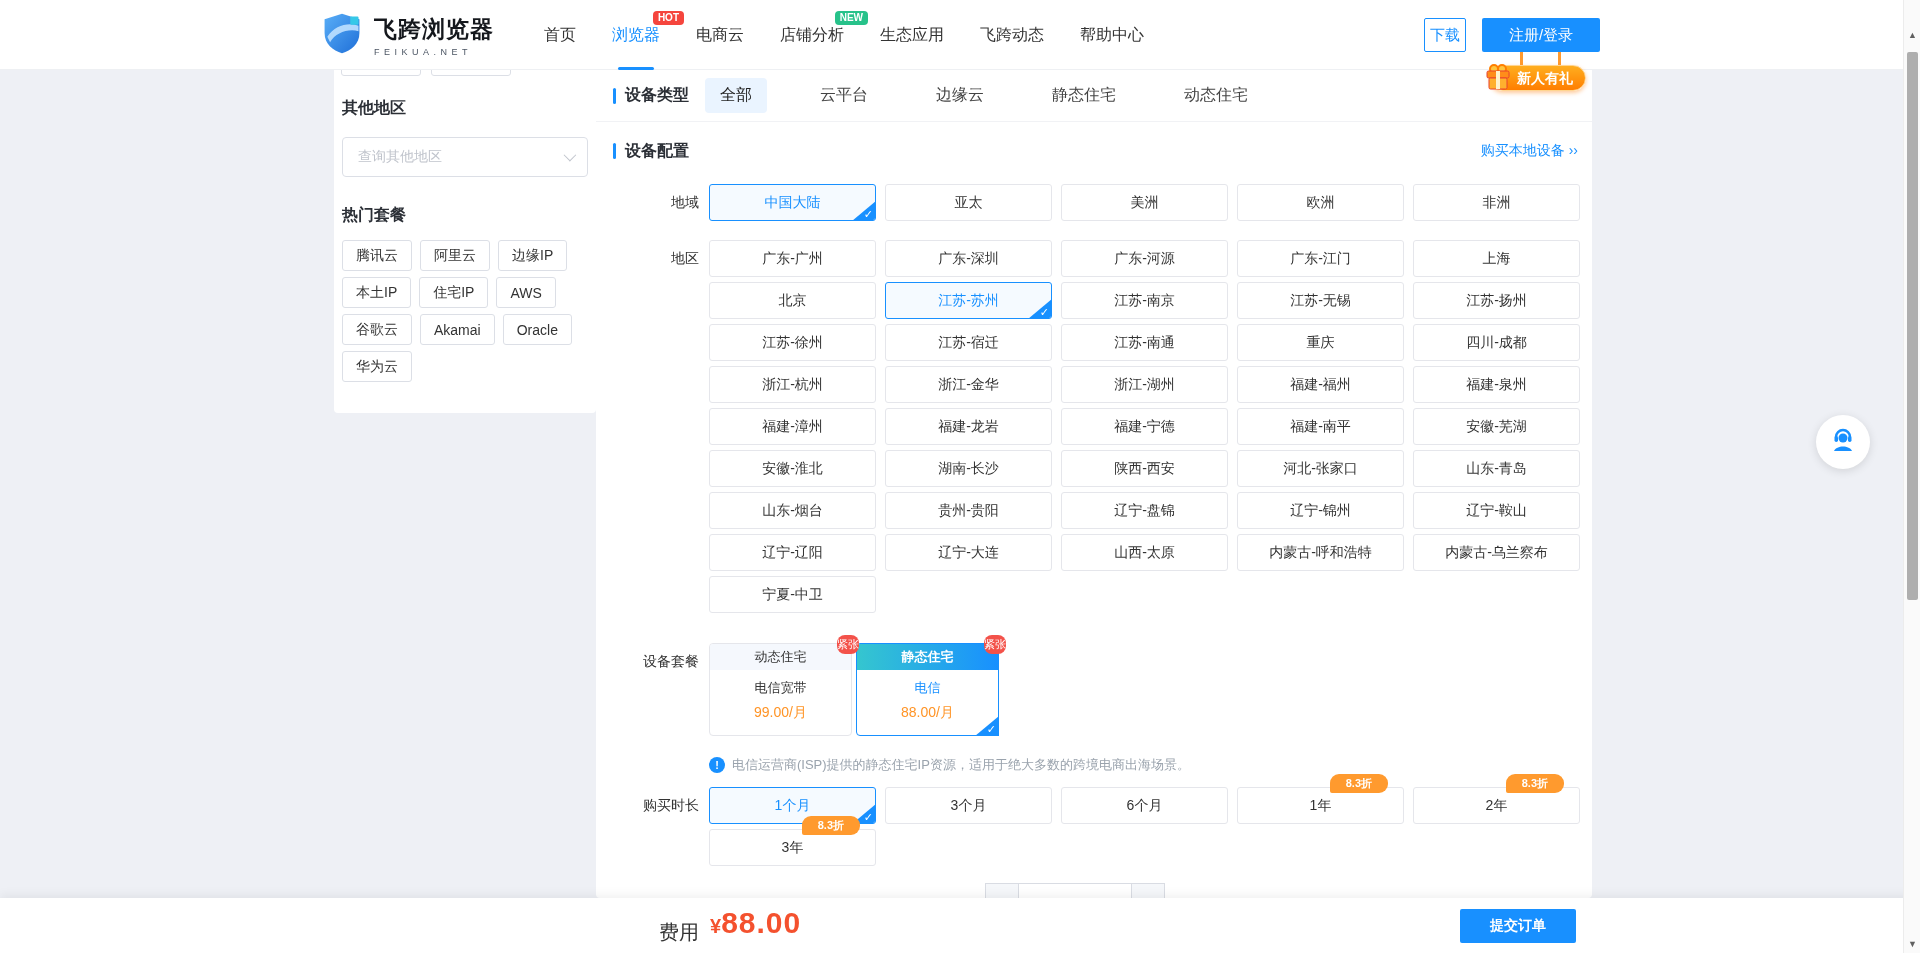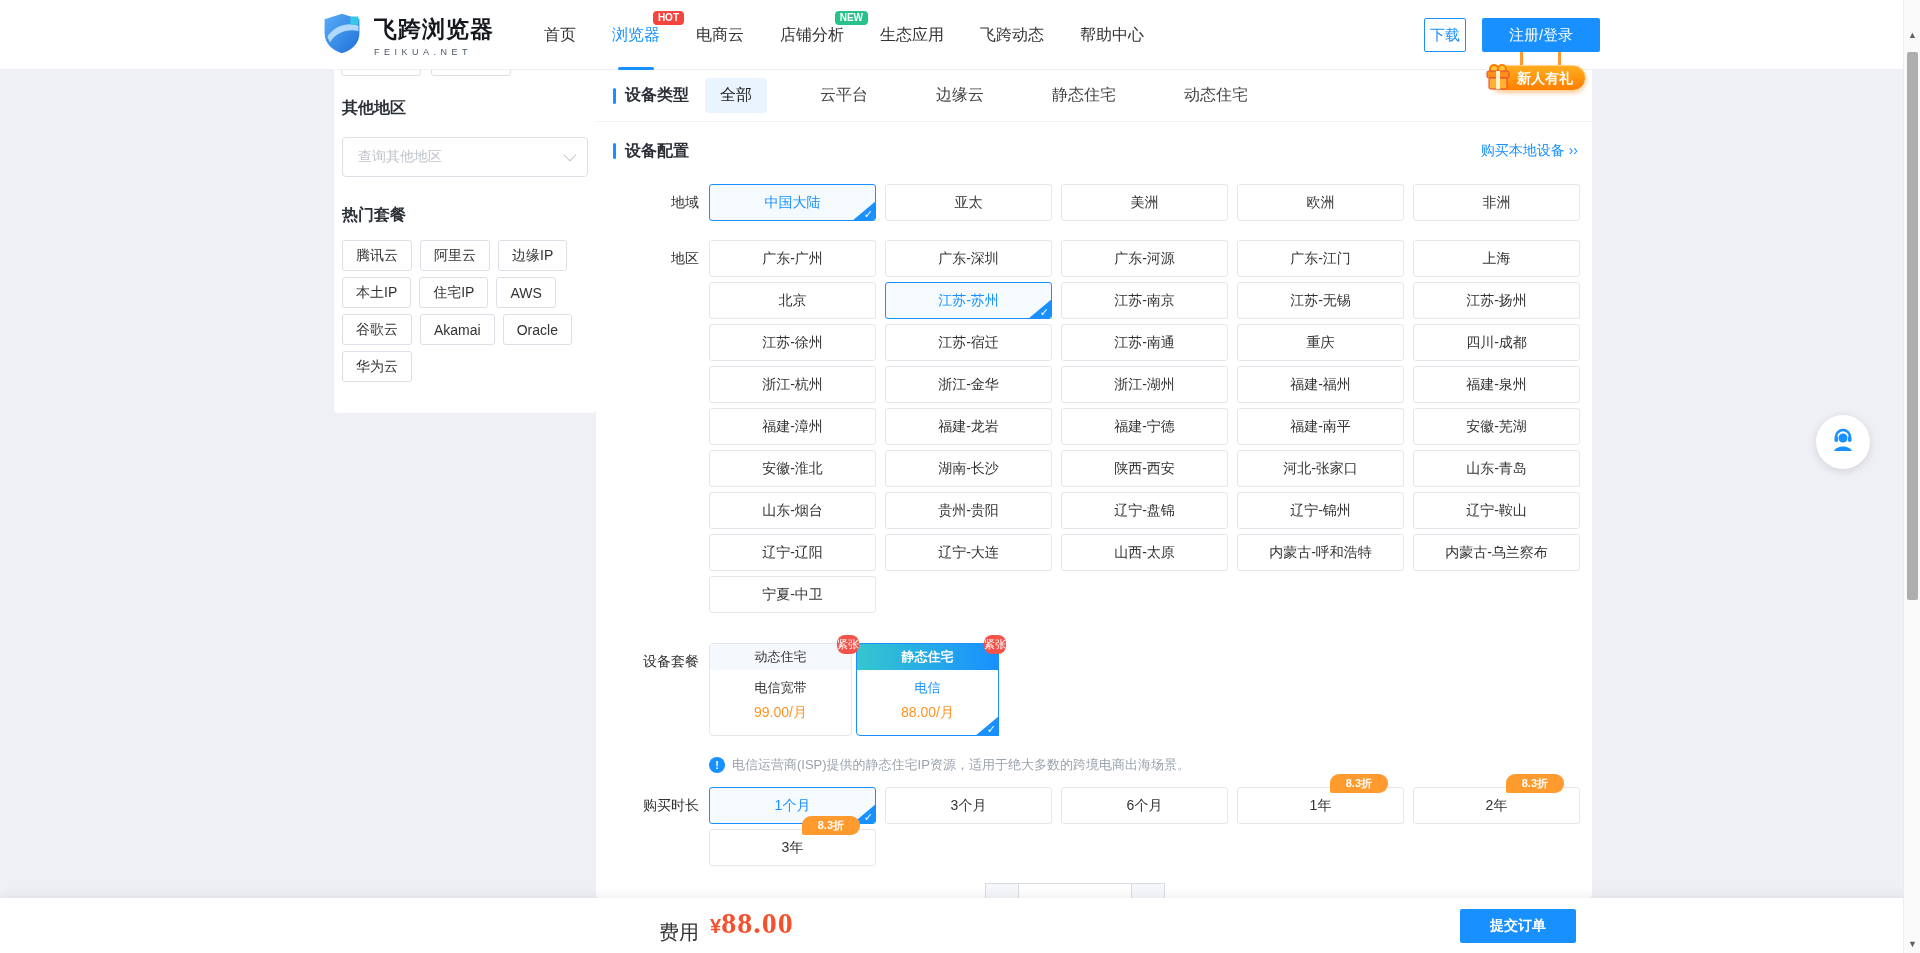--- a/index.html
+++ b/index.html
@@ -123,21 +123,21 @@
      border-right:none; background:#fff; }
 
   
   .footer { position:absolute; left:0; bottom:0; width:1920px; height:55px; background:#fff;
      box-shadow:0 -3px 10px rgba(0,0,0,.06); z-index:15; }
   .footer-inner { position:relative; width:1280px; height:55px; margin:0 auto; }
   .fee-label { position:absolute; left:339px; top:21px; font-size:20px; color:#333; }
   .fee-price { position:absolute; left:390px; top:8px; color:#f4512e; font-weight:bold;
      display:flex; align-items:baseline; }
   .fee-cur { font-size:20px; }
-  .fee-amt { font-size:30px; letter-spacing:1px;font-family:Liberation Serif, serif; }
+  .fee-amt { font-size:30px; letter-spacing:1px; }
   .btn-submit { position:absolute; right:24px; top:11px; width:116px; height:34px;
      background:#1890ff; color:#fff; border:none; border-radius:2px; font-size:14px;
      cursor:pointer;font-weight:bold; }
 
   
   .fab { position:absolute; left:1816px; top:415px; width:54px; height:54px; background:#fff;
      border-radius:50%; box-shadow:0 2px 10px rgba(0,0,0,.12); display:flex;
      align-items:center; justify-content:center; cursor:pointer; z-index:30; }
   .scrollbar { position:absolute; right:0; top:0; width:17px; height:953px;
      background:#fafafa; border-left:1px solid #ececec; z-index:40; }

